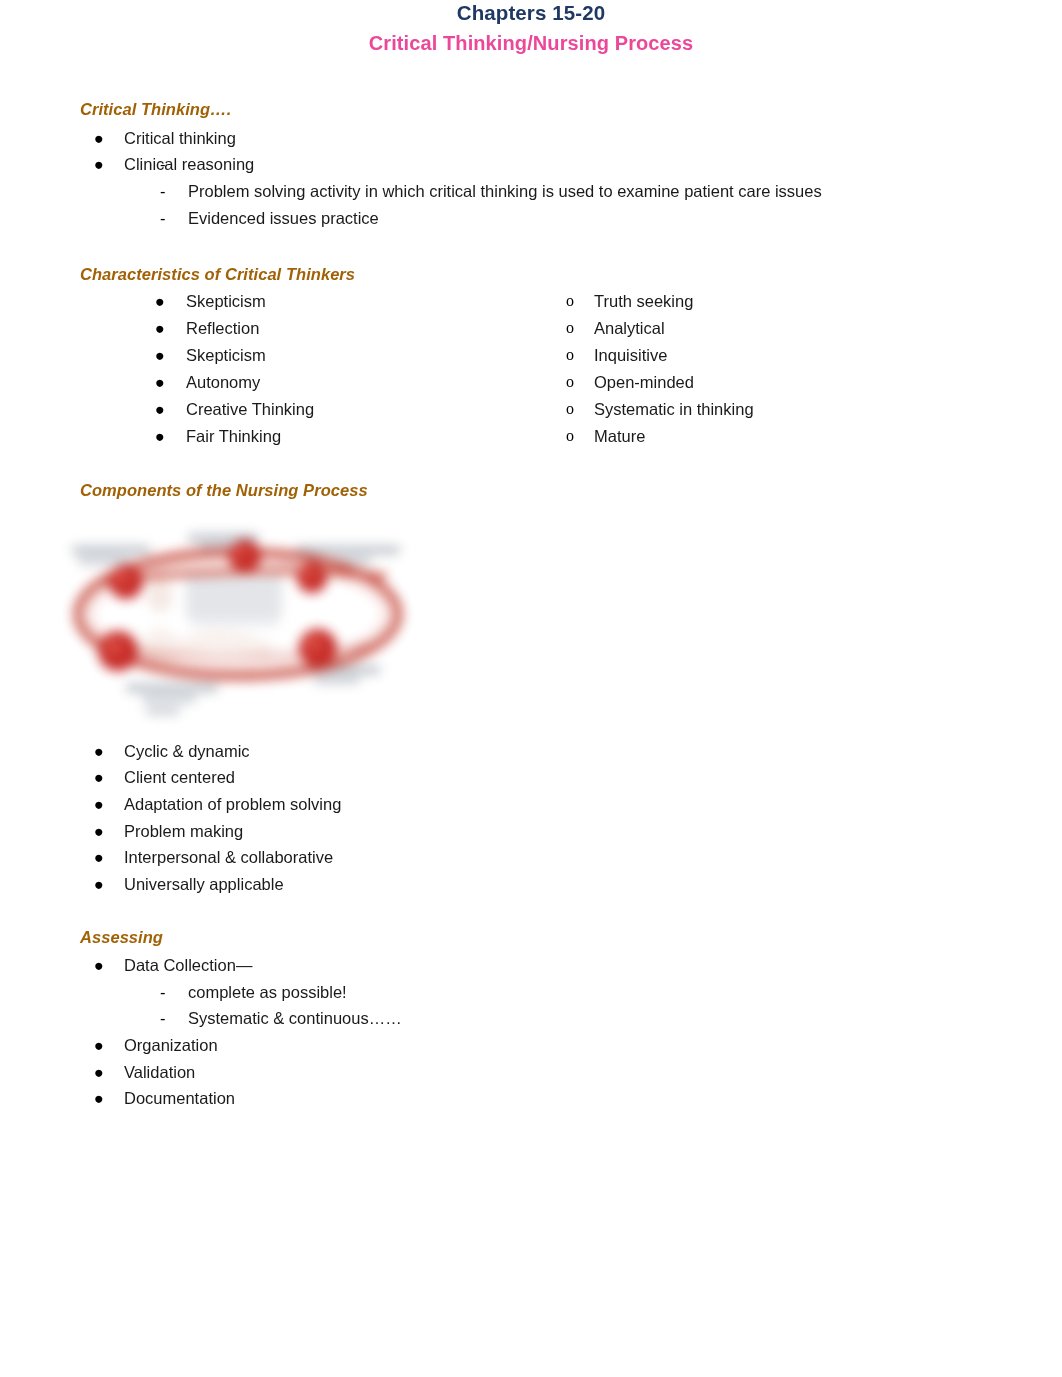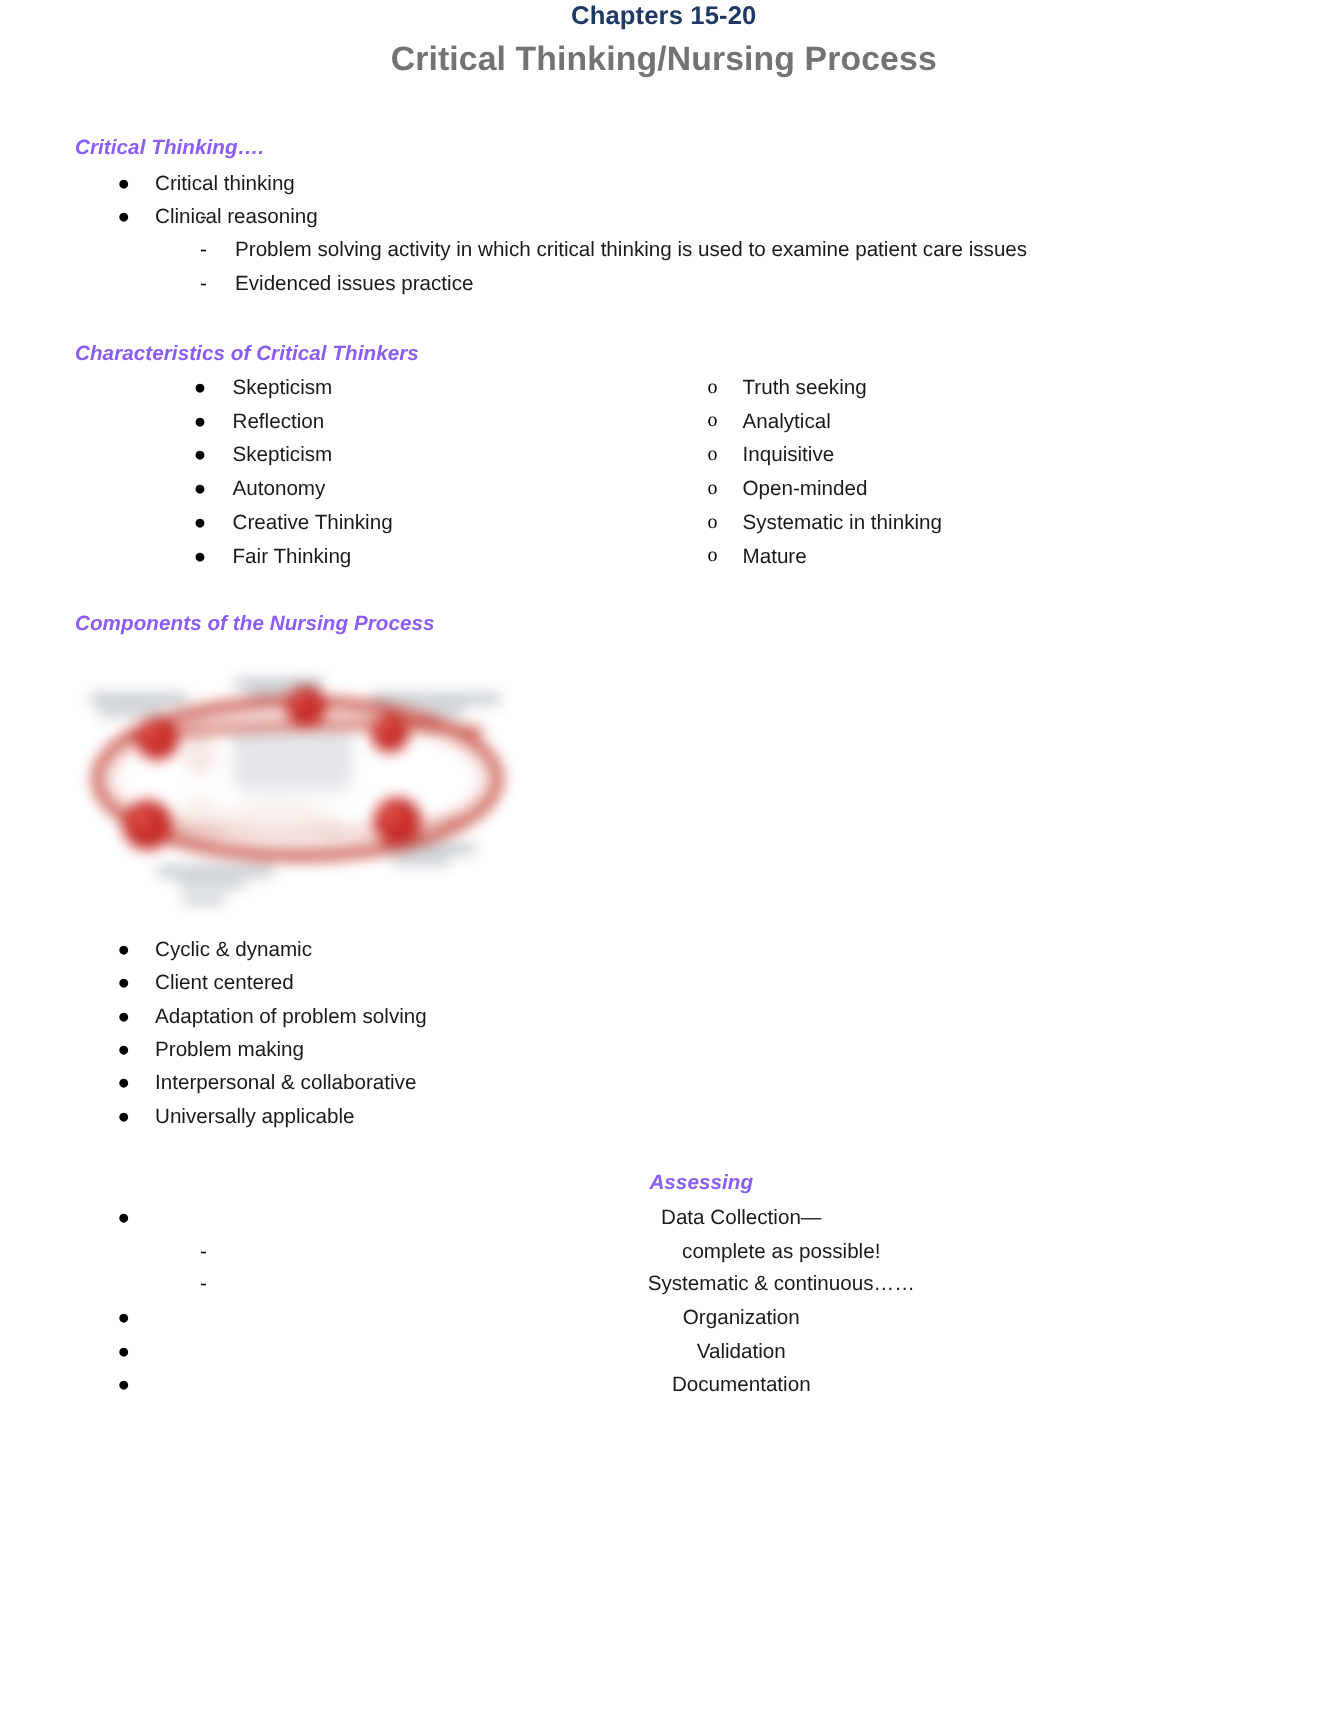--- a/index.html
+++ b/index.html
@@ -28,36 +28,36 @@
     text-align: center;
     line-height: 1.30;
   }
   .doc-title .line1 {
     font-size: 20.5px;
     font-weight: bold;
     color: #1f3864;
     letter-spacing: 0.1px;
   }
   .doc-title .line2 {
-    font-size: 27px;
+    font-size: 20px;
     font-weight: bold;
-    color: #737373;
+    color: #ec4899;
     letter-spacing: 0.1px;
     margin-top: 3px;
   }
 
   
   .section { position: relative; }
 
   .section-heading {
     font-size: 16.5px;
     font-weight: bold;
     font-style: italic;
-    color: #8b5cf6;
-    padding-left: 60px;
+    color: #a16207;
+    padding-left: 80px;
     letter-spacing: 0.05px;
   }
 
   
   ul.lvl1, ul.lvl2, ul.dash {
     list-style: none;
     margin: 0;
     padding: 0;
   }
 
@@ -326,21 +326,21 @@
         <span class="bullet bullet-dot">●</span>
         <span>Interpersonal &amp; collaborative</span>
       </li>
       <li>
         <span class="bullet bullet-dot">●</span>
         <span>Universally applicable</span>
       </li>
     </ul>
   </div>
 
-  <div class="section" style="margin-top:30px;text-align:center;">
+  <div class="section" style="margin-top:30px;">
     <div class="section-heading">Assessing</div>
     <ul class="lvl1" style="margin-top:5px;">
       <li>
         <span class="bullet bullet-dot">●</span>
         <span>Data Collection—</span>
         <ul class="dash">
           <li>
             <span class="bullet">-</span>
             <span>complete as possible!</span>
           </li>

